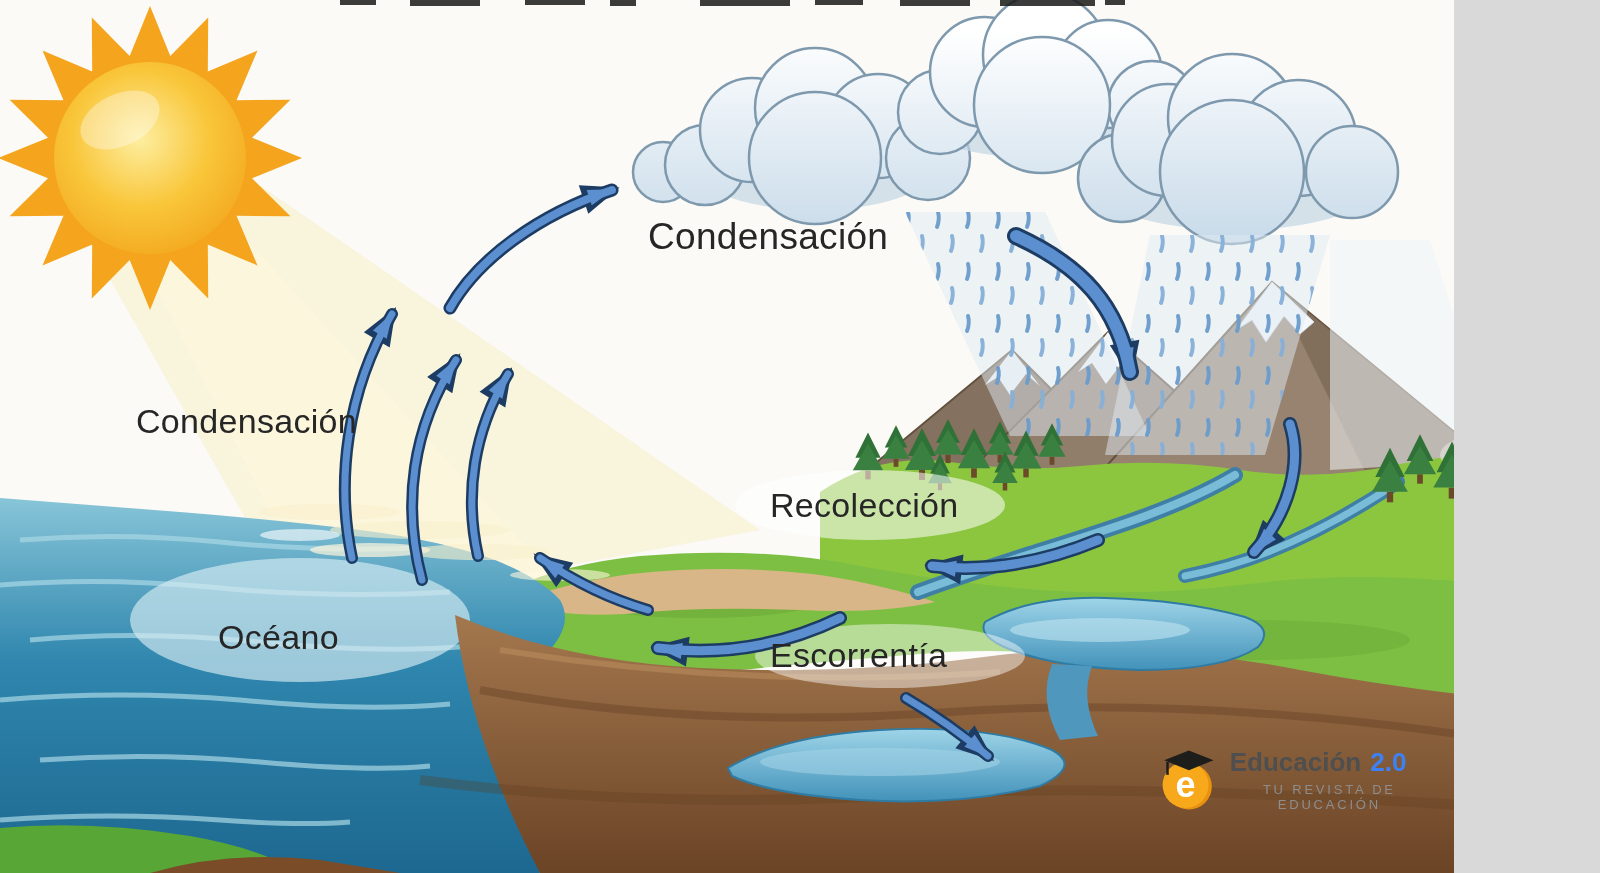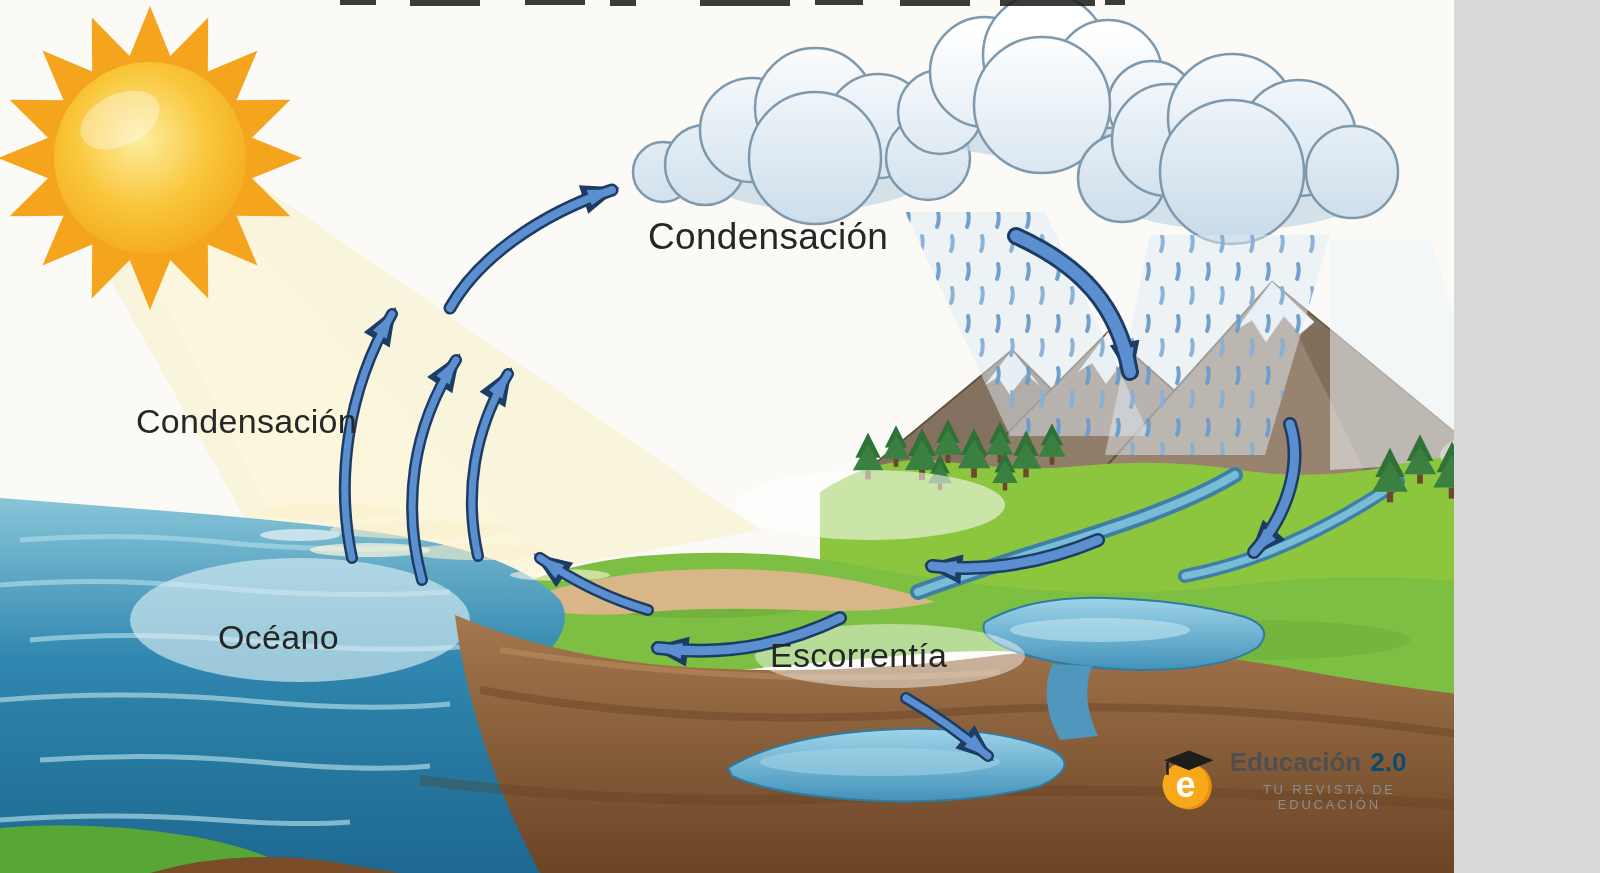--- a/index.html
+++ b/index.html
@@ -6,21 +6,21 @@
   .stage{position:relative;width:1454px;height:873px;overflow:hidden;background:#fbfaf6;
          font-family:"Liberation Sans",sans-serif;}
   svg.scene{position:absolute;left:0;top:0;}
   .label{position:absolute;color:#262626;font-size:34px;white-space:nowrap;letter-spacing:.3px;}
   .label-lg{font-size:37px;}
   .ad{fill:none;stroke:#1d3c63;stroke-linecap:round;marker-end:url(#hd);}
   .ab{fill:none;stroke:#5b8fd0;stroke-linecap:round;marker-end:url(#hb);}
   .logo{position:absolute;left:1156px;top:740px;display:flex;align-items:center;}
   .logo-text{margin-left:13px;display:flex;flex-direction:column;}
   .brand-line{font-weight:bold;font-size:26px;color:#4f4f4f;display:flex;align-items:baseline;gap:9px;line-height:1.1;}
-  .brand-version{color:#0c4a6e;}
+  .brand-version{color:#3b82f6;}
   .tagline{margin-top:6px;font-size:13px;letter-spacing:2.8px;color:#8d8d8d;text-align:center;}
   .sparkle{margin-left:30px;}
 </style>
 </head>
 <body>
 
 <div class="stage">
 
 <svg class="scene" width="1600" height="873" viewBox="0 0 1600 873">
   <defs>
@@ -251,20 +251,21 @@
     <rect x="700" y="0" width="90" height="6"></rect>
         <rect x="815" y="0" width="48" height="5"></rect>
     <rect x="900" y="0" width="70" height="6"></rect>
         <rect x="1000" y="0" width="95" height="6"></rect>
     <rect x="1105" y="0" width="20" height="5"></rect>
   </g>
 </svg>
 
 <div class="label label-lg" style="left:648px;top:216px;">Condensación</div>
 <div class="label" style="left:136px;top:402px;">Condensación</div>
+<div class="label" style="left:770px;top:486px;">Recolección</div>
 <div class="label" style="left:218px;top:618px;">Océano</div>
 <div class="label" style="left:770px;top:636px;">Escorrentía</div>
 
 <div class="logo">
   <svg width="74" height="80" viewBox="0 0 74 80">
     <circle cx="40" cy="48" r="28" fill="#e8920f"></circle>
     <circle cx="36" cy="46" r="28" fill="#f7a81b"></circle>
     <text x="36" y="61" text-anchor="middle" font-size="44" font-weight="bold" fill="#ffffff" font-family="Liberation Sans, sans-serif">e</text>
     <polygon points="10,16 40,4 70,16 40,28" fill="#1d1d1b"></polygon>
     <path d="M14,18 v16" stroke="#1d1d1b" stroke-width="3"></path>

